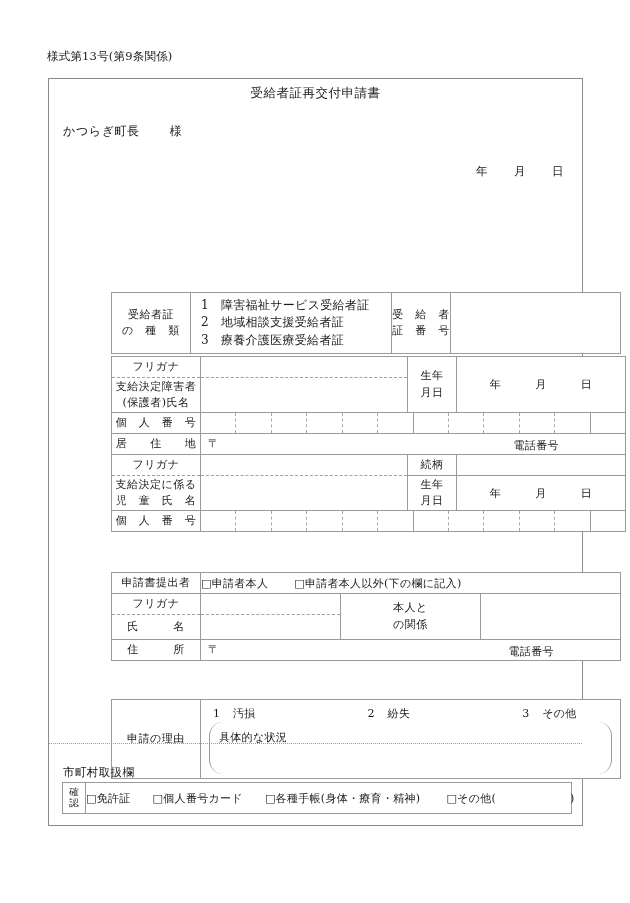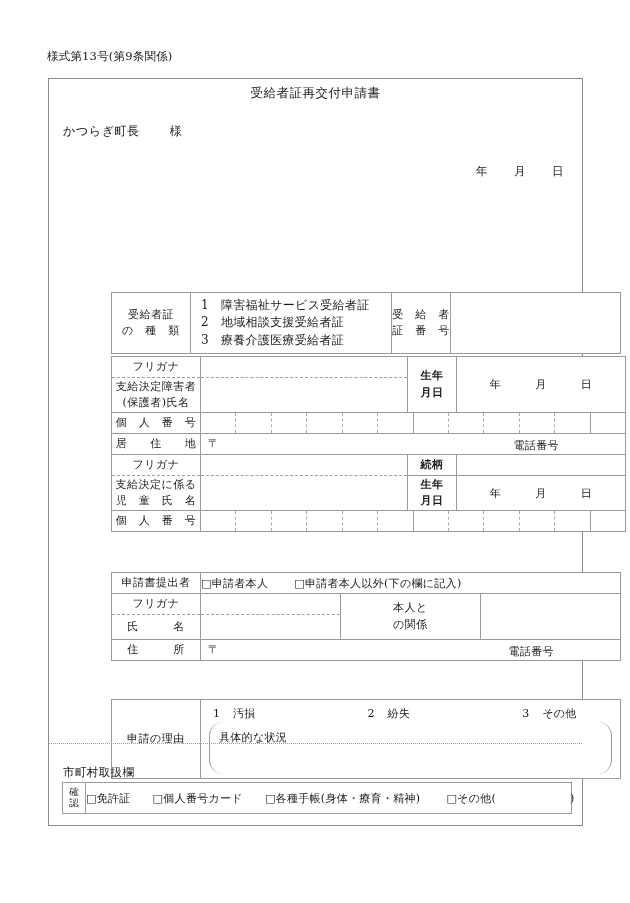--- a/index.html
+++ b/index.html
@@ -113,21 +113,21 @@
     font-size: 12px;
     letter-spacing: .3px;
   }
   #tbl-type .items .n { display: inline-block; width: 20px; }
 
   
   #tbl-person { left: 62px; top: 277px; width: 510px; }
   #tbl-person td { height: 20px; }
   .col-lab   { width: 88px; }
   .col-name  { width: 206px; }
-  .col-dob   { width: 48px; font-weight: bold; }
+  .col-dob   { width: 48px; }
   .col-val   { width: 168px; }
 
   .dashed-b { border-bottom: 1px dashed #a0a0a0 !important; }
   .dashed-t { border-top: 1px dashed #a0a0a0 !important; }
 
   .date-cells {
     text-align: center;
     letter-spacing: .5px;
     font-size: 11px;
   }

